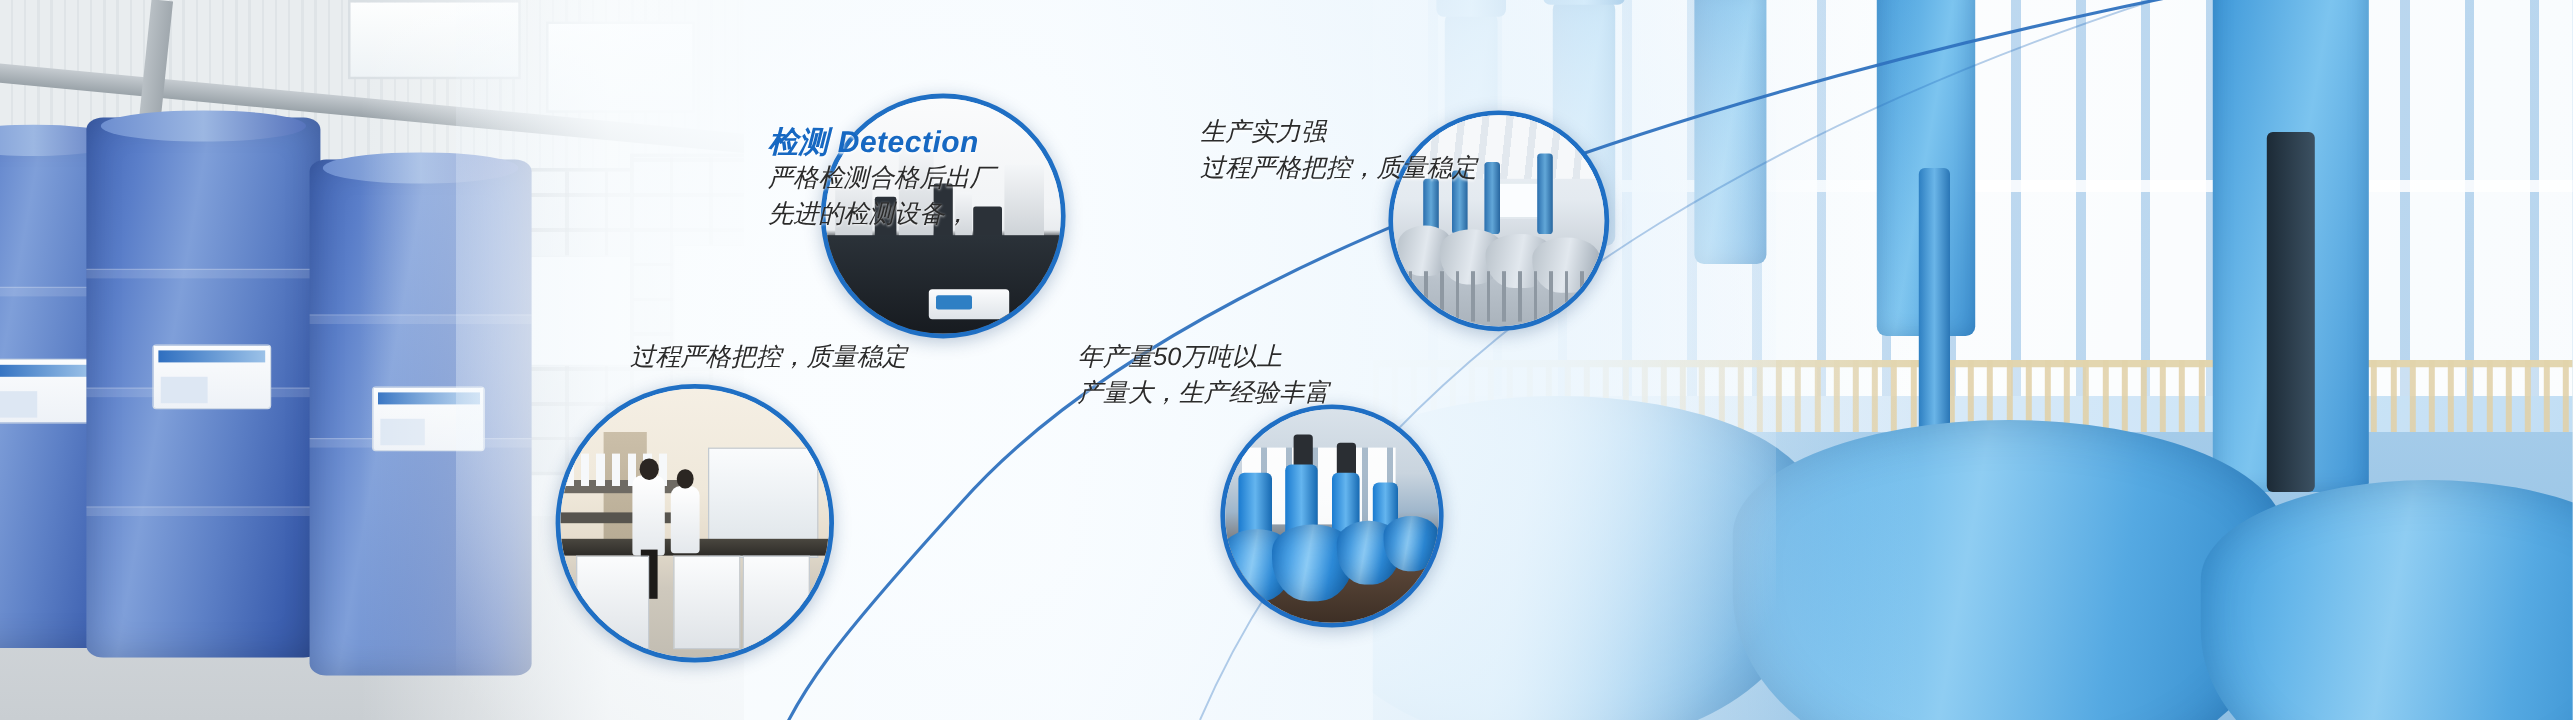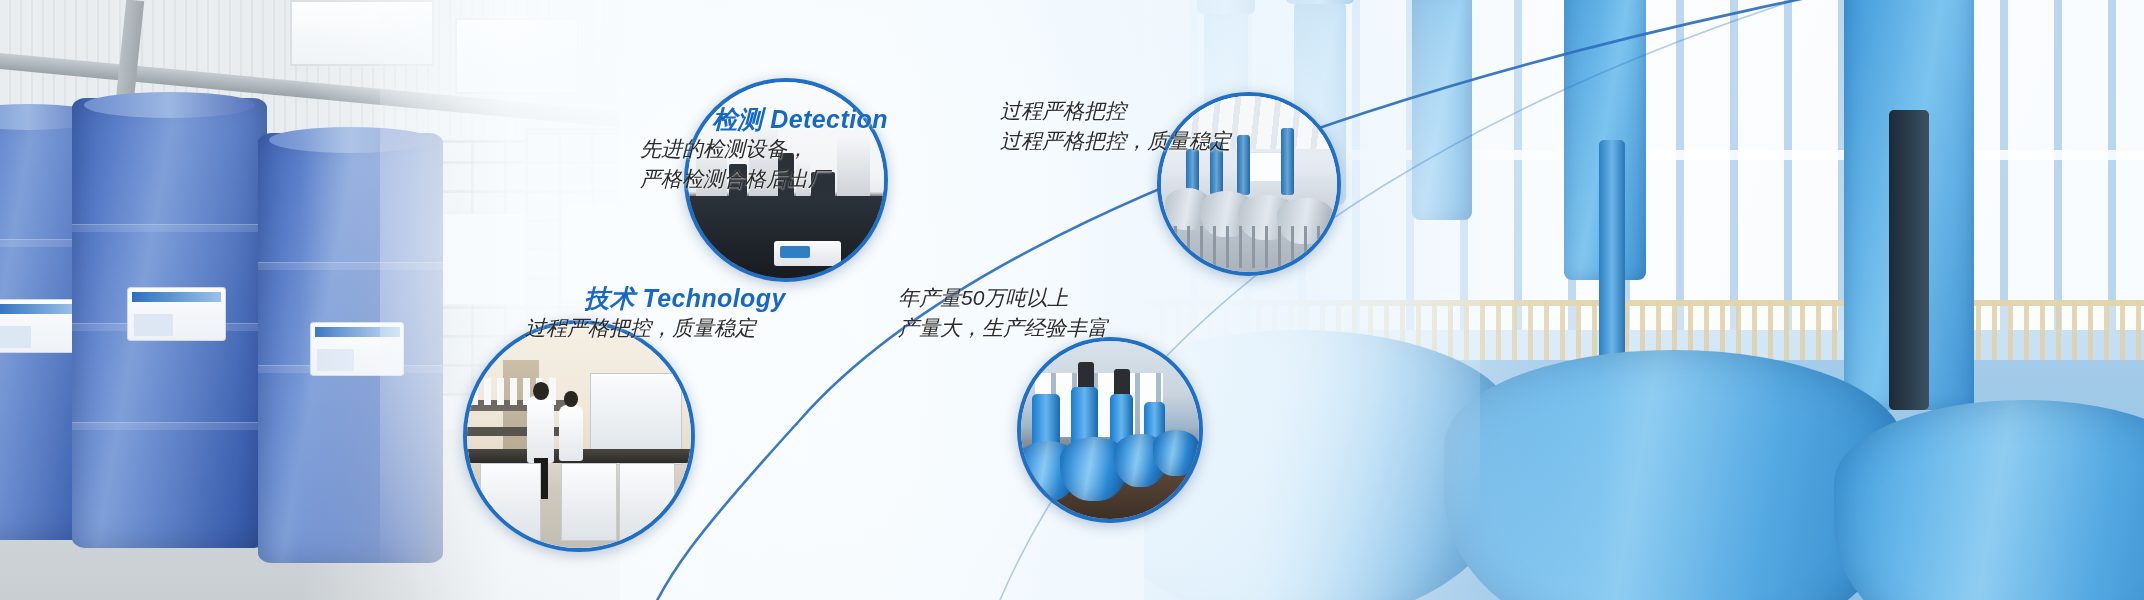--- a/index.html
+++ b/index.html
@@ -225,21 +225,20 @@
 
   
   .block{position:absolute;}
   .block .head{
     font-style:italic;font-weight:bold;
     font-size:25px;line-height:30px;
     color:#1668c2;
     letter-spacing:.4px;
     text-shadow:0 1px 2px rgba(255,255,255,.85);
     white-space:nowrap;
-    text-align:center;
   }
   .block .head .en{font-size:25px;}
   .block .line{
     font-style:italic;
     font-size:21px;line-height:30px;
     color:#2b2b2b;
     text-shadow:0 1px 2px rgba(255,255,255,.8);
     white-space:nowrap;
   }
 
@@ -390,34 +389,30 @@
       <div class="bvessel" style="left:52%;top:52%;width:30%;height:30%;"></div>
       <div class="bvessel" style="left:74%;top:50%;width:26%;height:26%;"></div>
     </div>
   </div>
 
   <div class="block bk-detect">
     <div class="head">
       <span>检测</span>
       <span class="en">Detection</span>
     </div>
+    <div class="line">严格检测合格后出厂</div>
     <div class="line">先进的检测设备，</div>
-    <div class="line">严格检测合格后出厂</div>
   </div>
 
   <div class="block bk-prod">
-    <div class="line">过程严格把控</div>
+    <div class="line">生产实力强</div>
     <div class="line">过程严格把控，质量稳定</div>
   </div>
 
   <div class="block bk-tech">
-    <div class="head">
-      <span>技术</span>
-      <span class="en">Technology</span>
-    </div>
     <div class="line">过程严格把控，质量稳定</div>
   </div>
 
   <div class="block bk-pdty">
     <div class="line">年产量50万吨以上</div>
     <div class="line">产量大，生产经验丰富</div>
   </div>
 
 </div>
 

